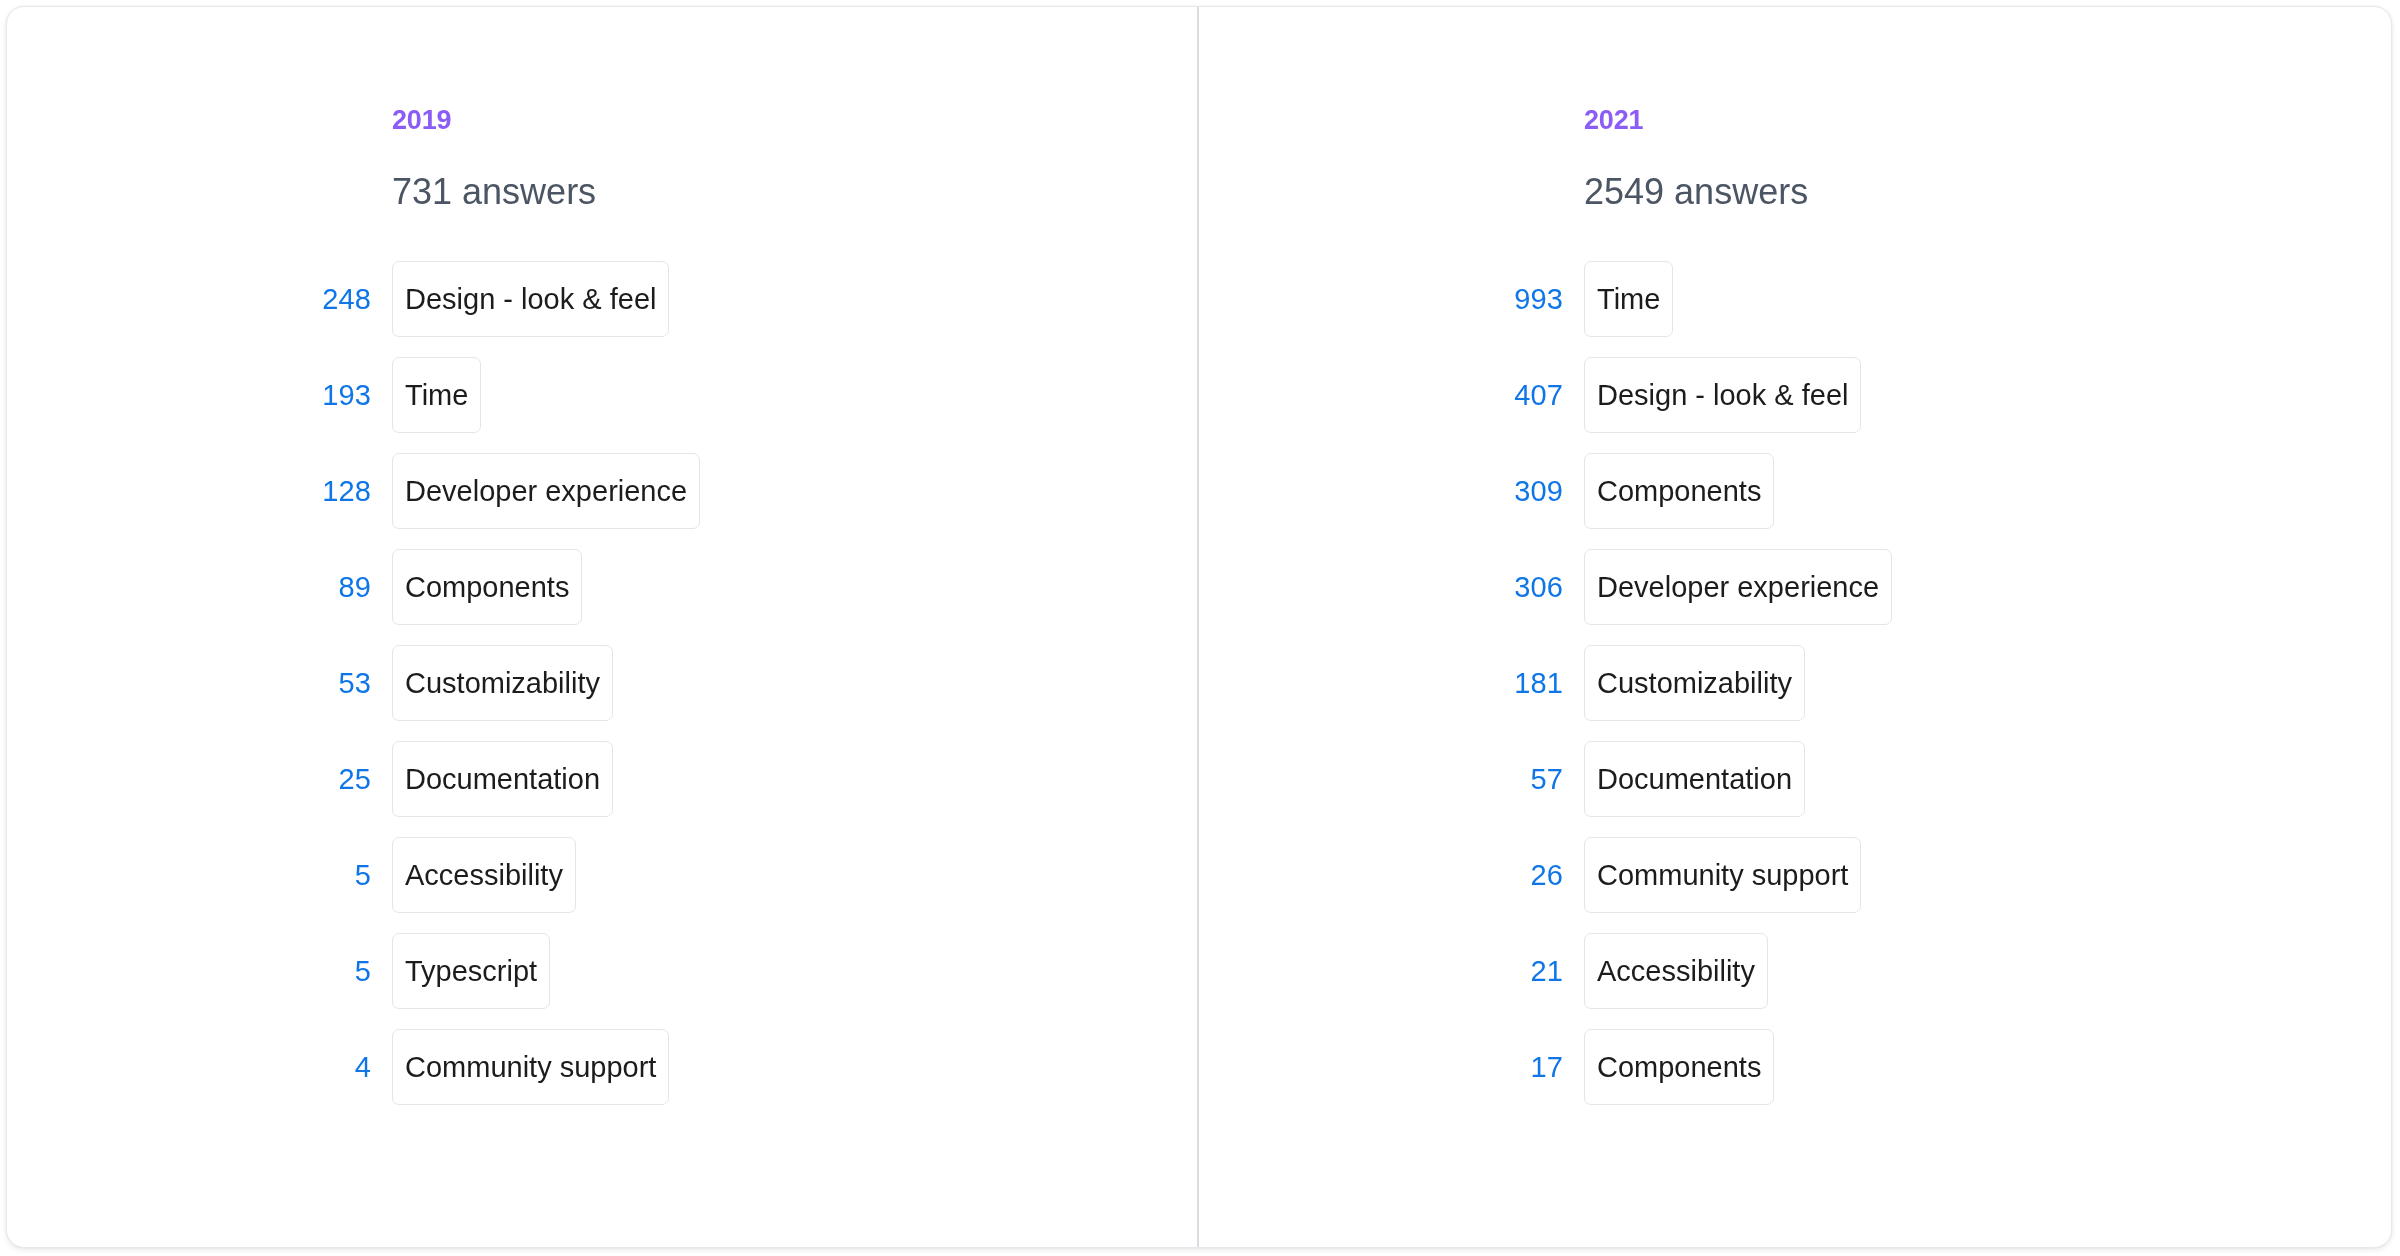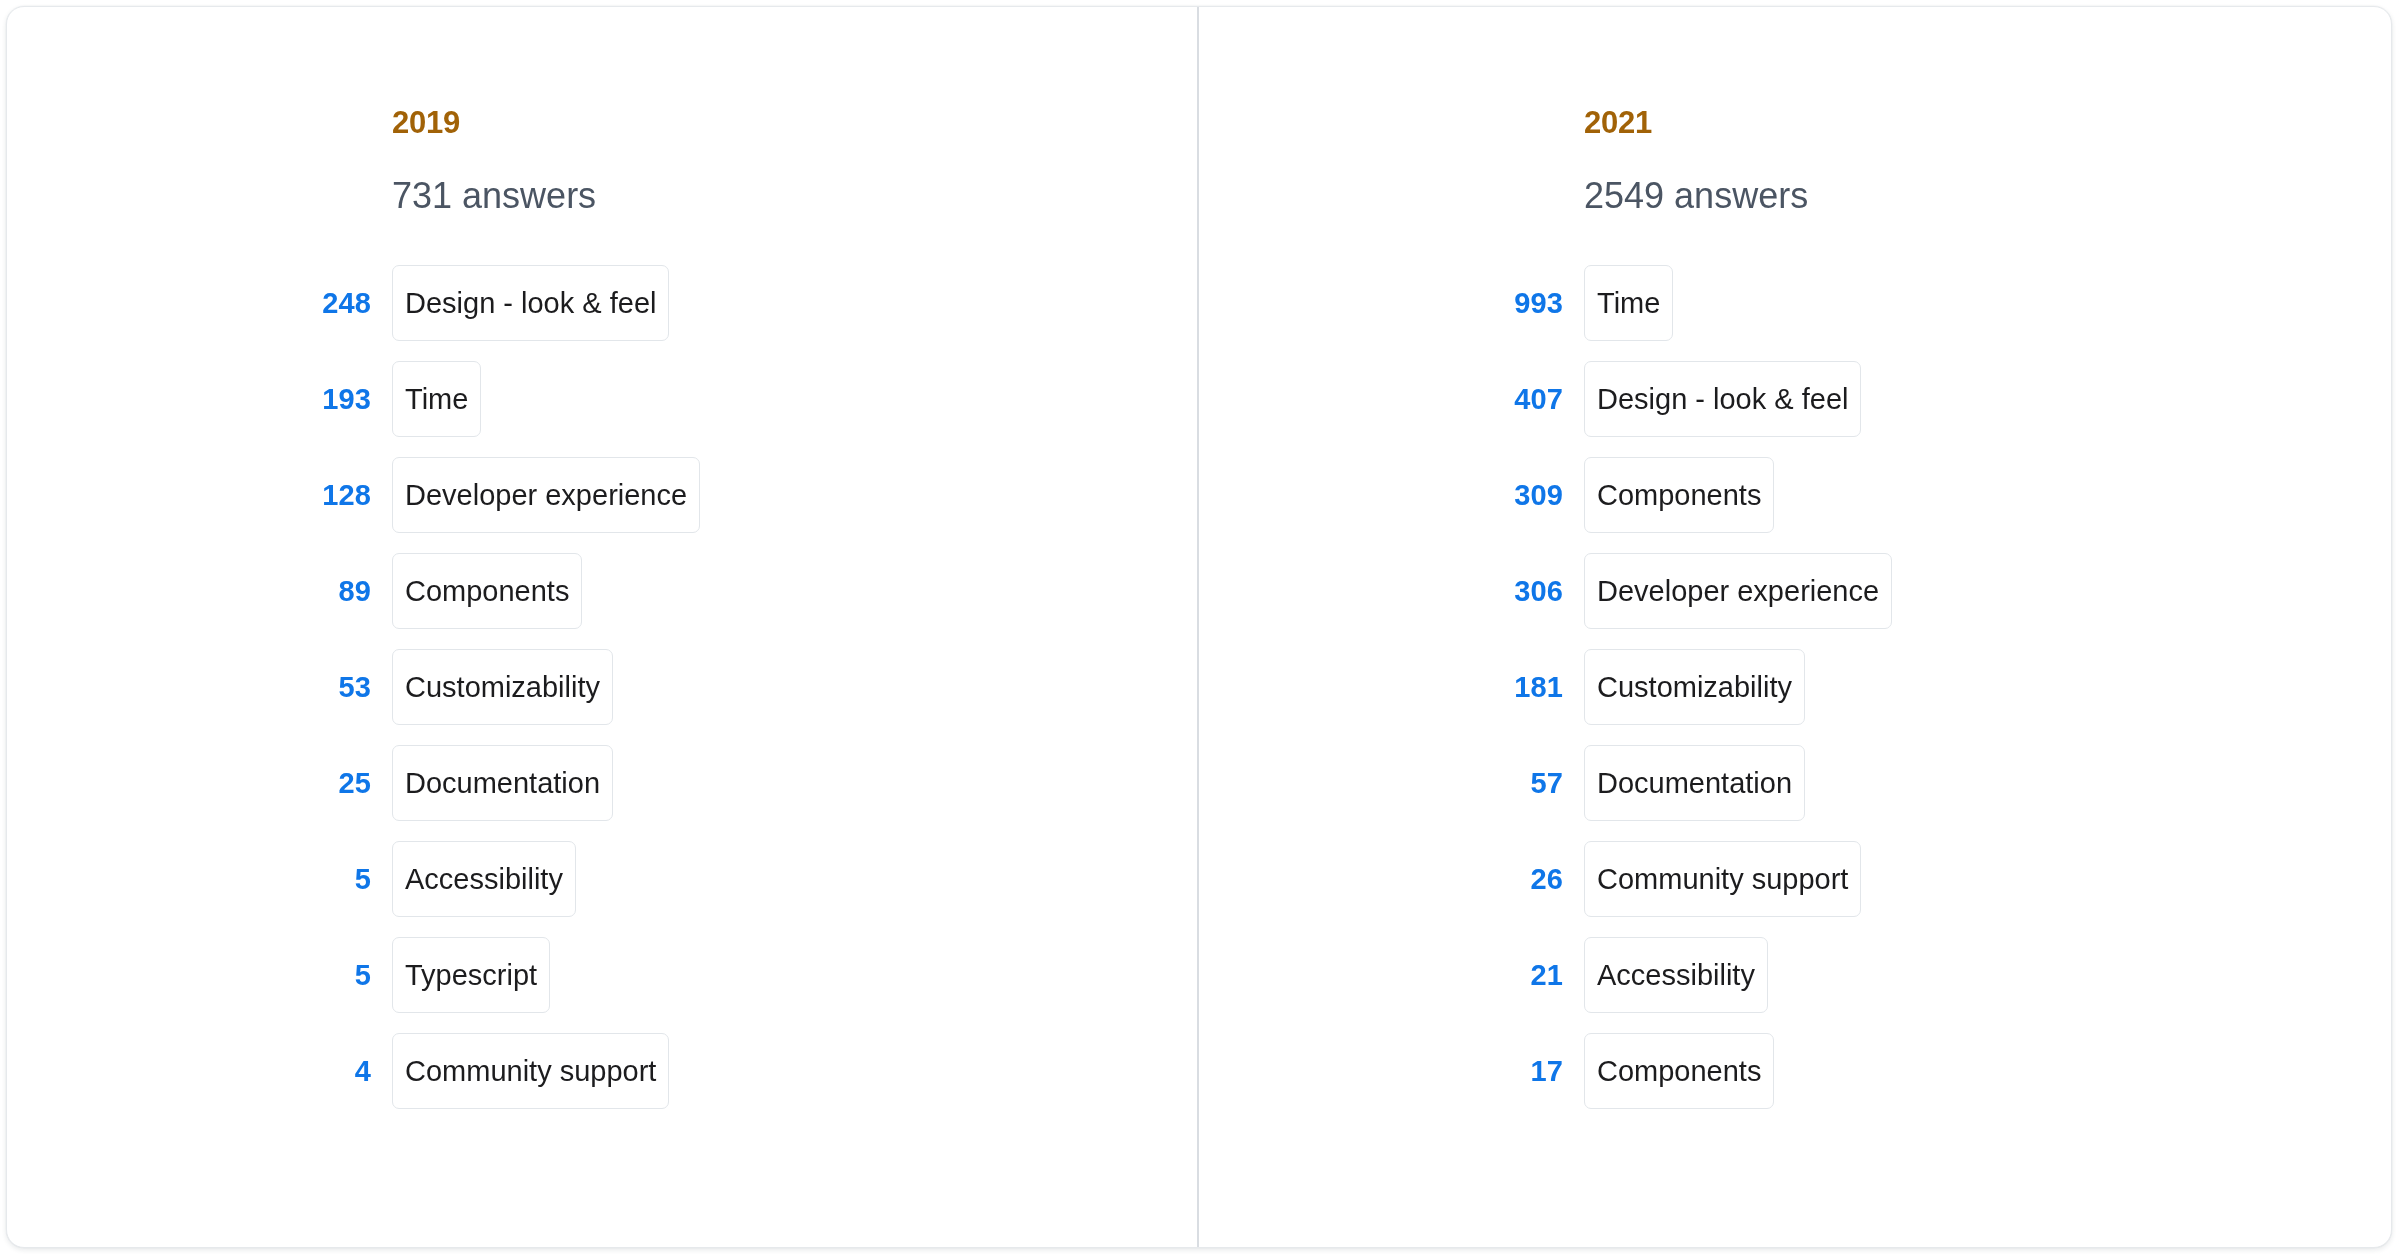--- a/index.html
+++ b/index.html
@@ -50,23 +50,23 @@
     top: 0;
     width: 100%;
   }
 
   
   .panel-header {
     margin-left: 385px;
     padding-top: 100px;
   }
   .year-title {
-    font-size: 31px;
+    font-size: 27px;
     font-weight: bold;
-    color: #a16207;
+    color: #8b5cf6;
     letter-spacing: -0.2px;
     line-height: 1;
     margin: 0;
   }
   .answers-count {
     font-size: 36px;
     font-weight: normal;
     color: #4b5563;
     line-height: 1;
     margin: 0;
@@ -82,21 +82,21 @@
     align-items: center;
     height: 96px;
   }
   .row-value {
     width: 385px;
     flex: 0 0 385px;
     box-sizing: border-box;
     padding-right: 21px;
     text-align: right;
     font-size: 29px;
-    font-weight: bold;
+    font-weight: normal;
     color: #0f76e8;
     line-height: 1;
     letter-spacing: 0.1px;
   }
   .row-tag {
     display: inline-flex;
     align-items: center;
     height: 76px;
     box-sizing: border-box;
     padding: 0 12px;

